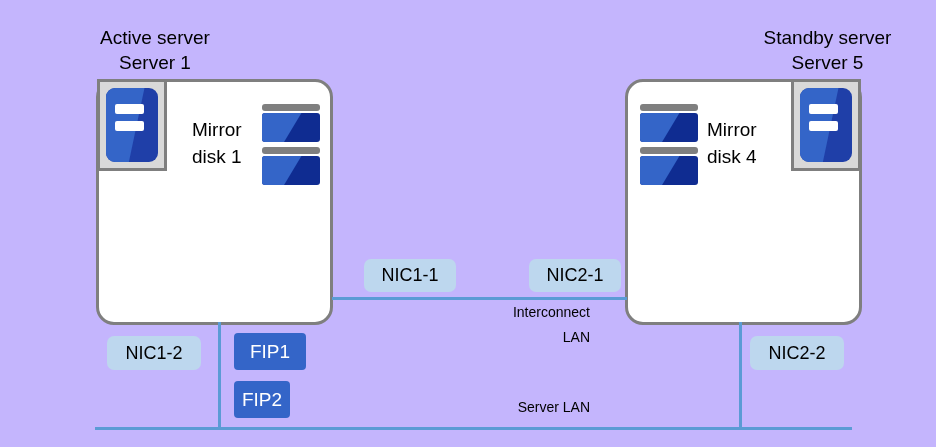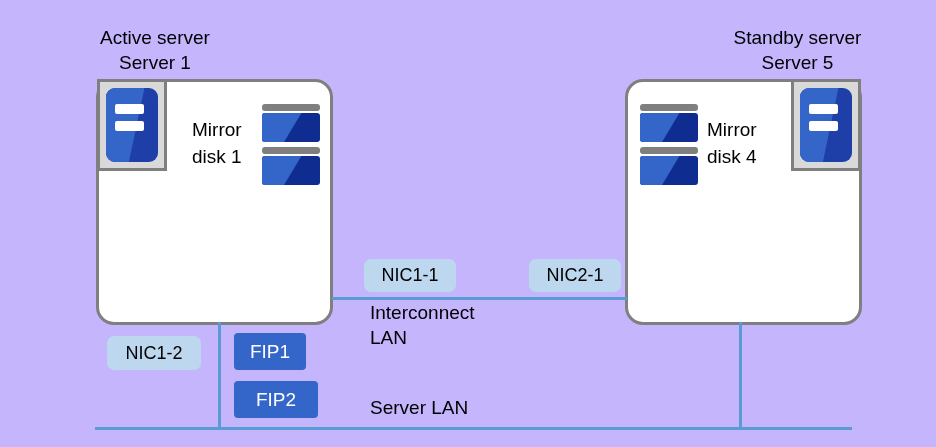--- a/index.html
+++ b/index.html
@@ -135,38 +135,38 @@
   
   .lan-h {
     background: #5b9bd5;
     height: 3px;
   }
   .lan-v {
     background: #5b9bd5;
     width: 3px;
   }
   .lan-label {
-    font-size: 19px;
+    font-size: 14px;
     color: #000000;
     line-height: 25px;
-    text-align: left;
+    text-align: right;
     white-space: nowrap;
   }
 </style>
 </head>
 <body>
 
 <div id="canvas">
 
   <div class="abs srv-title" style="left:60px; top:25px; width:190px;">
     <div>Active server</div>
     <div>Server 1</div>
   </div>
 
-  <div class="abs srv-title" style="left:705px; top:25px; width:185px;">
+  <div class="abs srv-title" style="left:735px; top:25px; width:185px;">
     <div>Standby server</div>
     <div>Server 5</div>
   </div>
 
   <div class="abs server-box" style="left:96px; top:79px; width:237px; height:246px;"></div>
 
   <div class="abs srv-icon" style="left:97px; top:79px; width:70px; height:92px;">
     <div class="srv-icon-inner">
       <div class="srv-bar b1"></div>
       <div class="srv-bar b2"></div>
@@ -234,26 +234,29 @@
   <div class="abs lan-v" style="left:218px; top:322px; height:108px;"></div>
 
   <div class="abs lan-v" style="left:739px; top:322px; height:108px;"></div>
 
   <div class="abs lan-h" style="left:95px; top:427px; width:757px;"></div>
 
   <div class="abs nic-badge" style="left:107px; top:336px; width:94px; height:34px;">
     <span>NIC1-2</span>
   </div>
 
+  <div class="abs nic-badge" style="left:750px; top:336px; width:94px; height:34px;">
+    <span>NIC2-2</span>
+  </div>
 
   <div class="abs fip-badge" style="left:234px; top:333px; width:72px; height:37px;">
     <span>FIP1</span>
   </div>
 
-  <div class="abs fip-badge" style="left:234px; top:381px; width:84px; height:37px;">
+  <div class="abs fip-badge" style="left:234px; top:381px; width:56px; height:37px;">
     <span>FIP2</span>
   </div>
 
   <div class="abs lan-label" style="left:370px; top:395px; width:220px;">
     <div>Server  LAN</div>
   </div>
 
 </div>
 
 </body></html>

